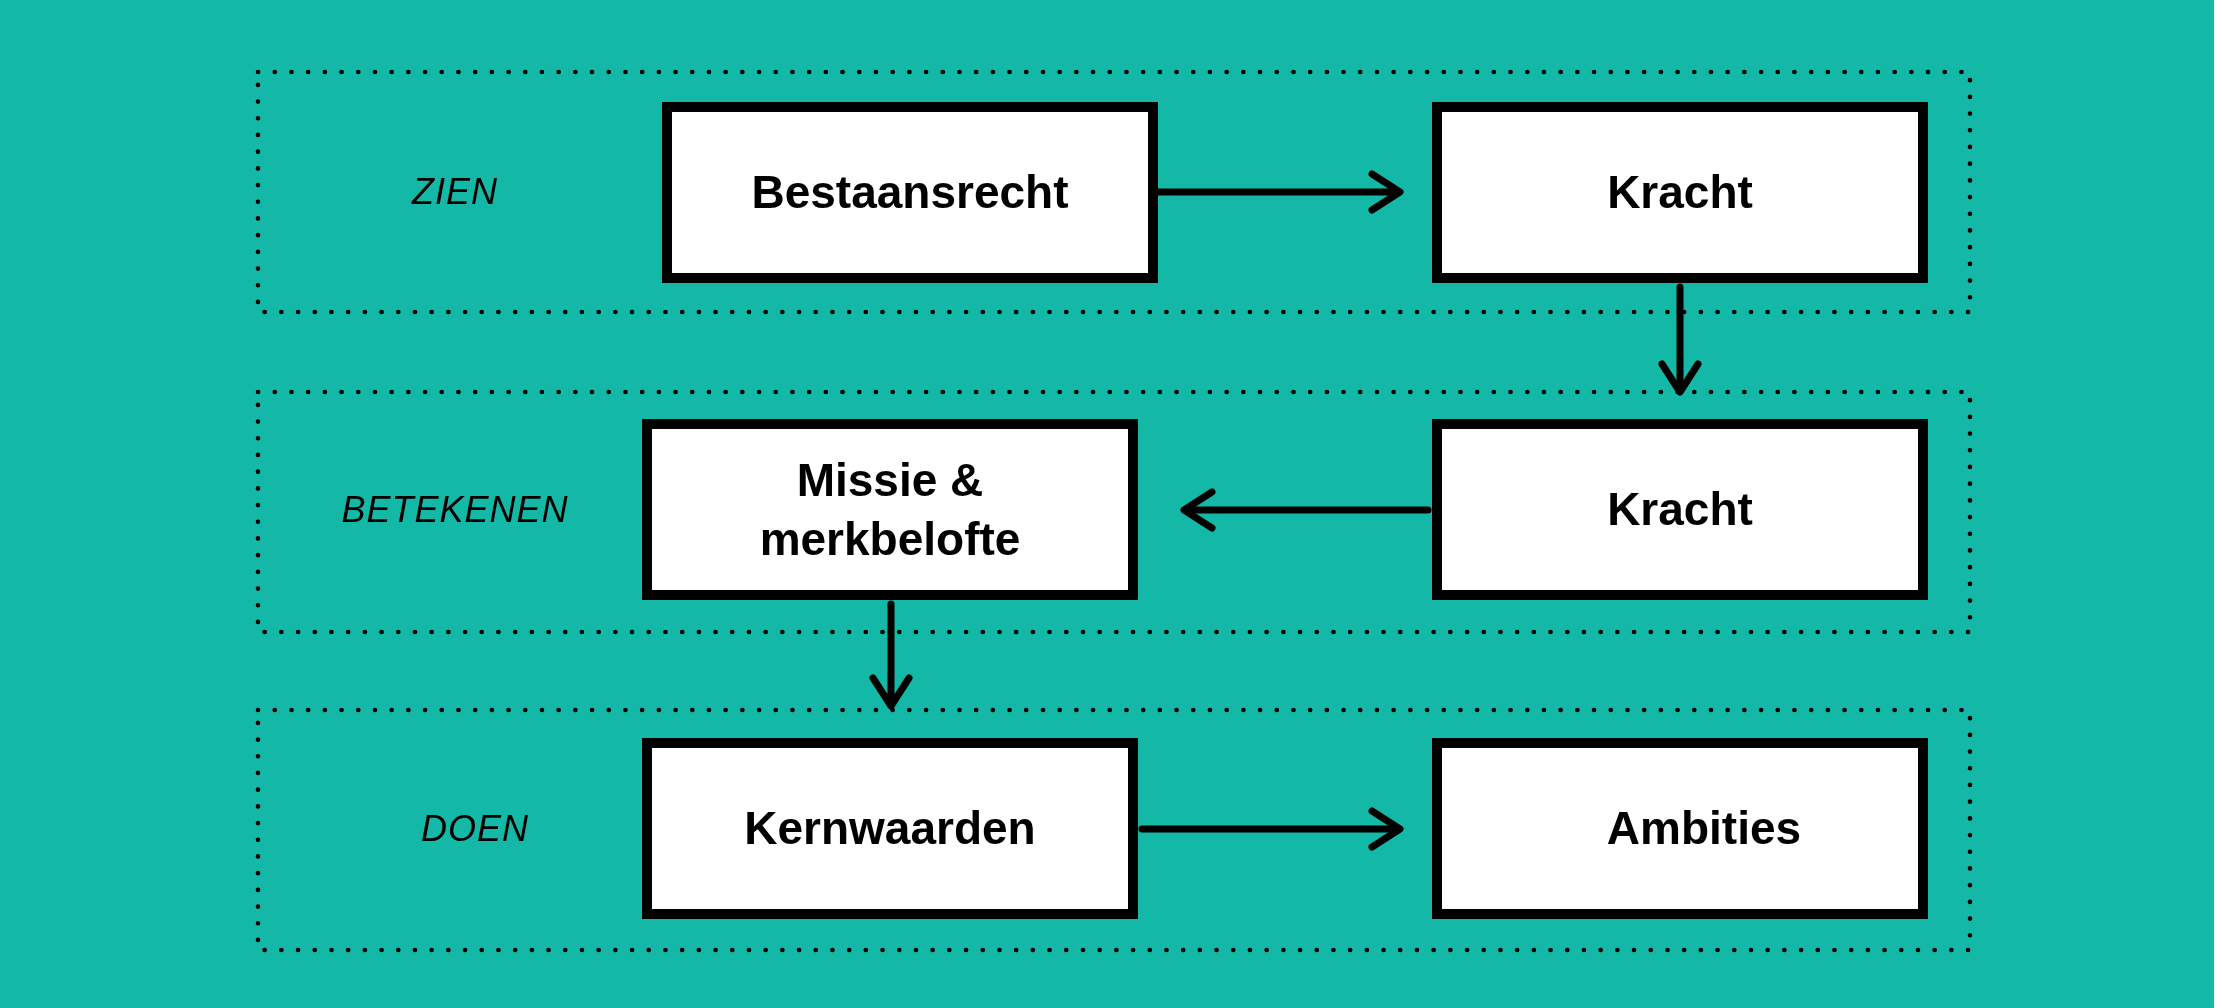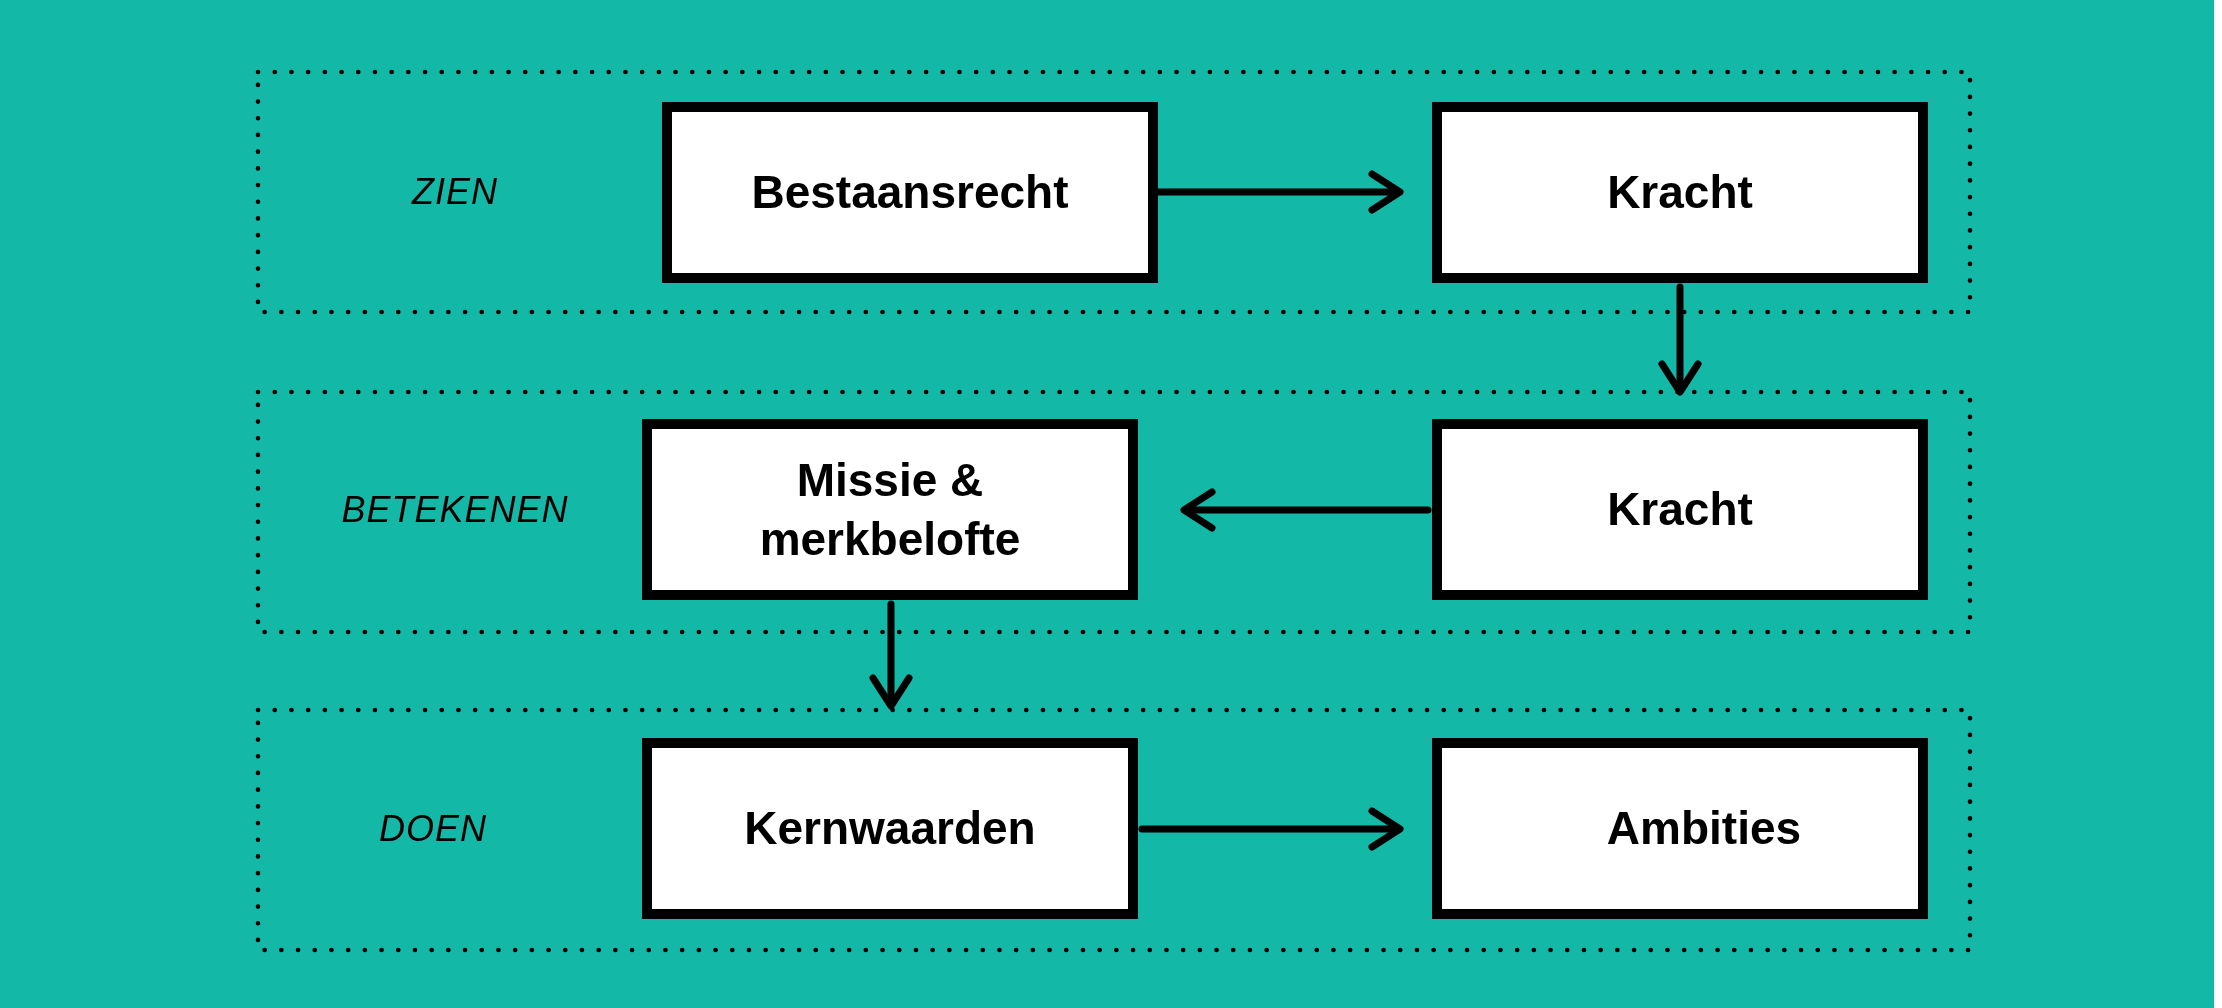--- a/index.html
+++ b/index.html
@@ -84,21 +84,21 @@
       </g>
       <g>
         <line x1="1142" y1="829" x2="1398" y2="829"></line>
         <polyline points="1372,811 1400,829 1372,847"></polyline>
       </g>
     </g>
   </svg>
 
   <div class="band-label" style="left:455px; top:192px;">ZIEN</div>
   <div class="band-label" style="left:455px; top:510px;">BETEKENEN</div>
-  <div class="band-label" style="left:433px; top:829px;">DOEN</div>
+  <div class="band-label" style="left:475px; top:829px;">DOEN</div>
 
   <div class="box" style="left:642px; top:102px;margin-left:20px;">
     <span class="box-text">Bestaansrecht</span>
   </div>
   <div class="box" style="left:1432px; top:102px;">
     <span class="box-text">Kracht</span>
   </div>
 
   <div class="box" style="left:1432px; top:419px;">
     <span class="box-text">Kracht</span>

